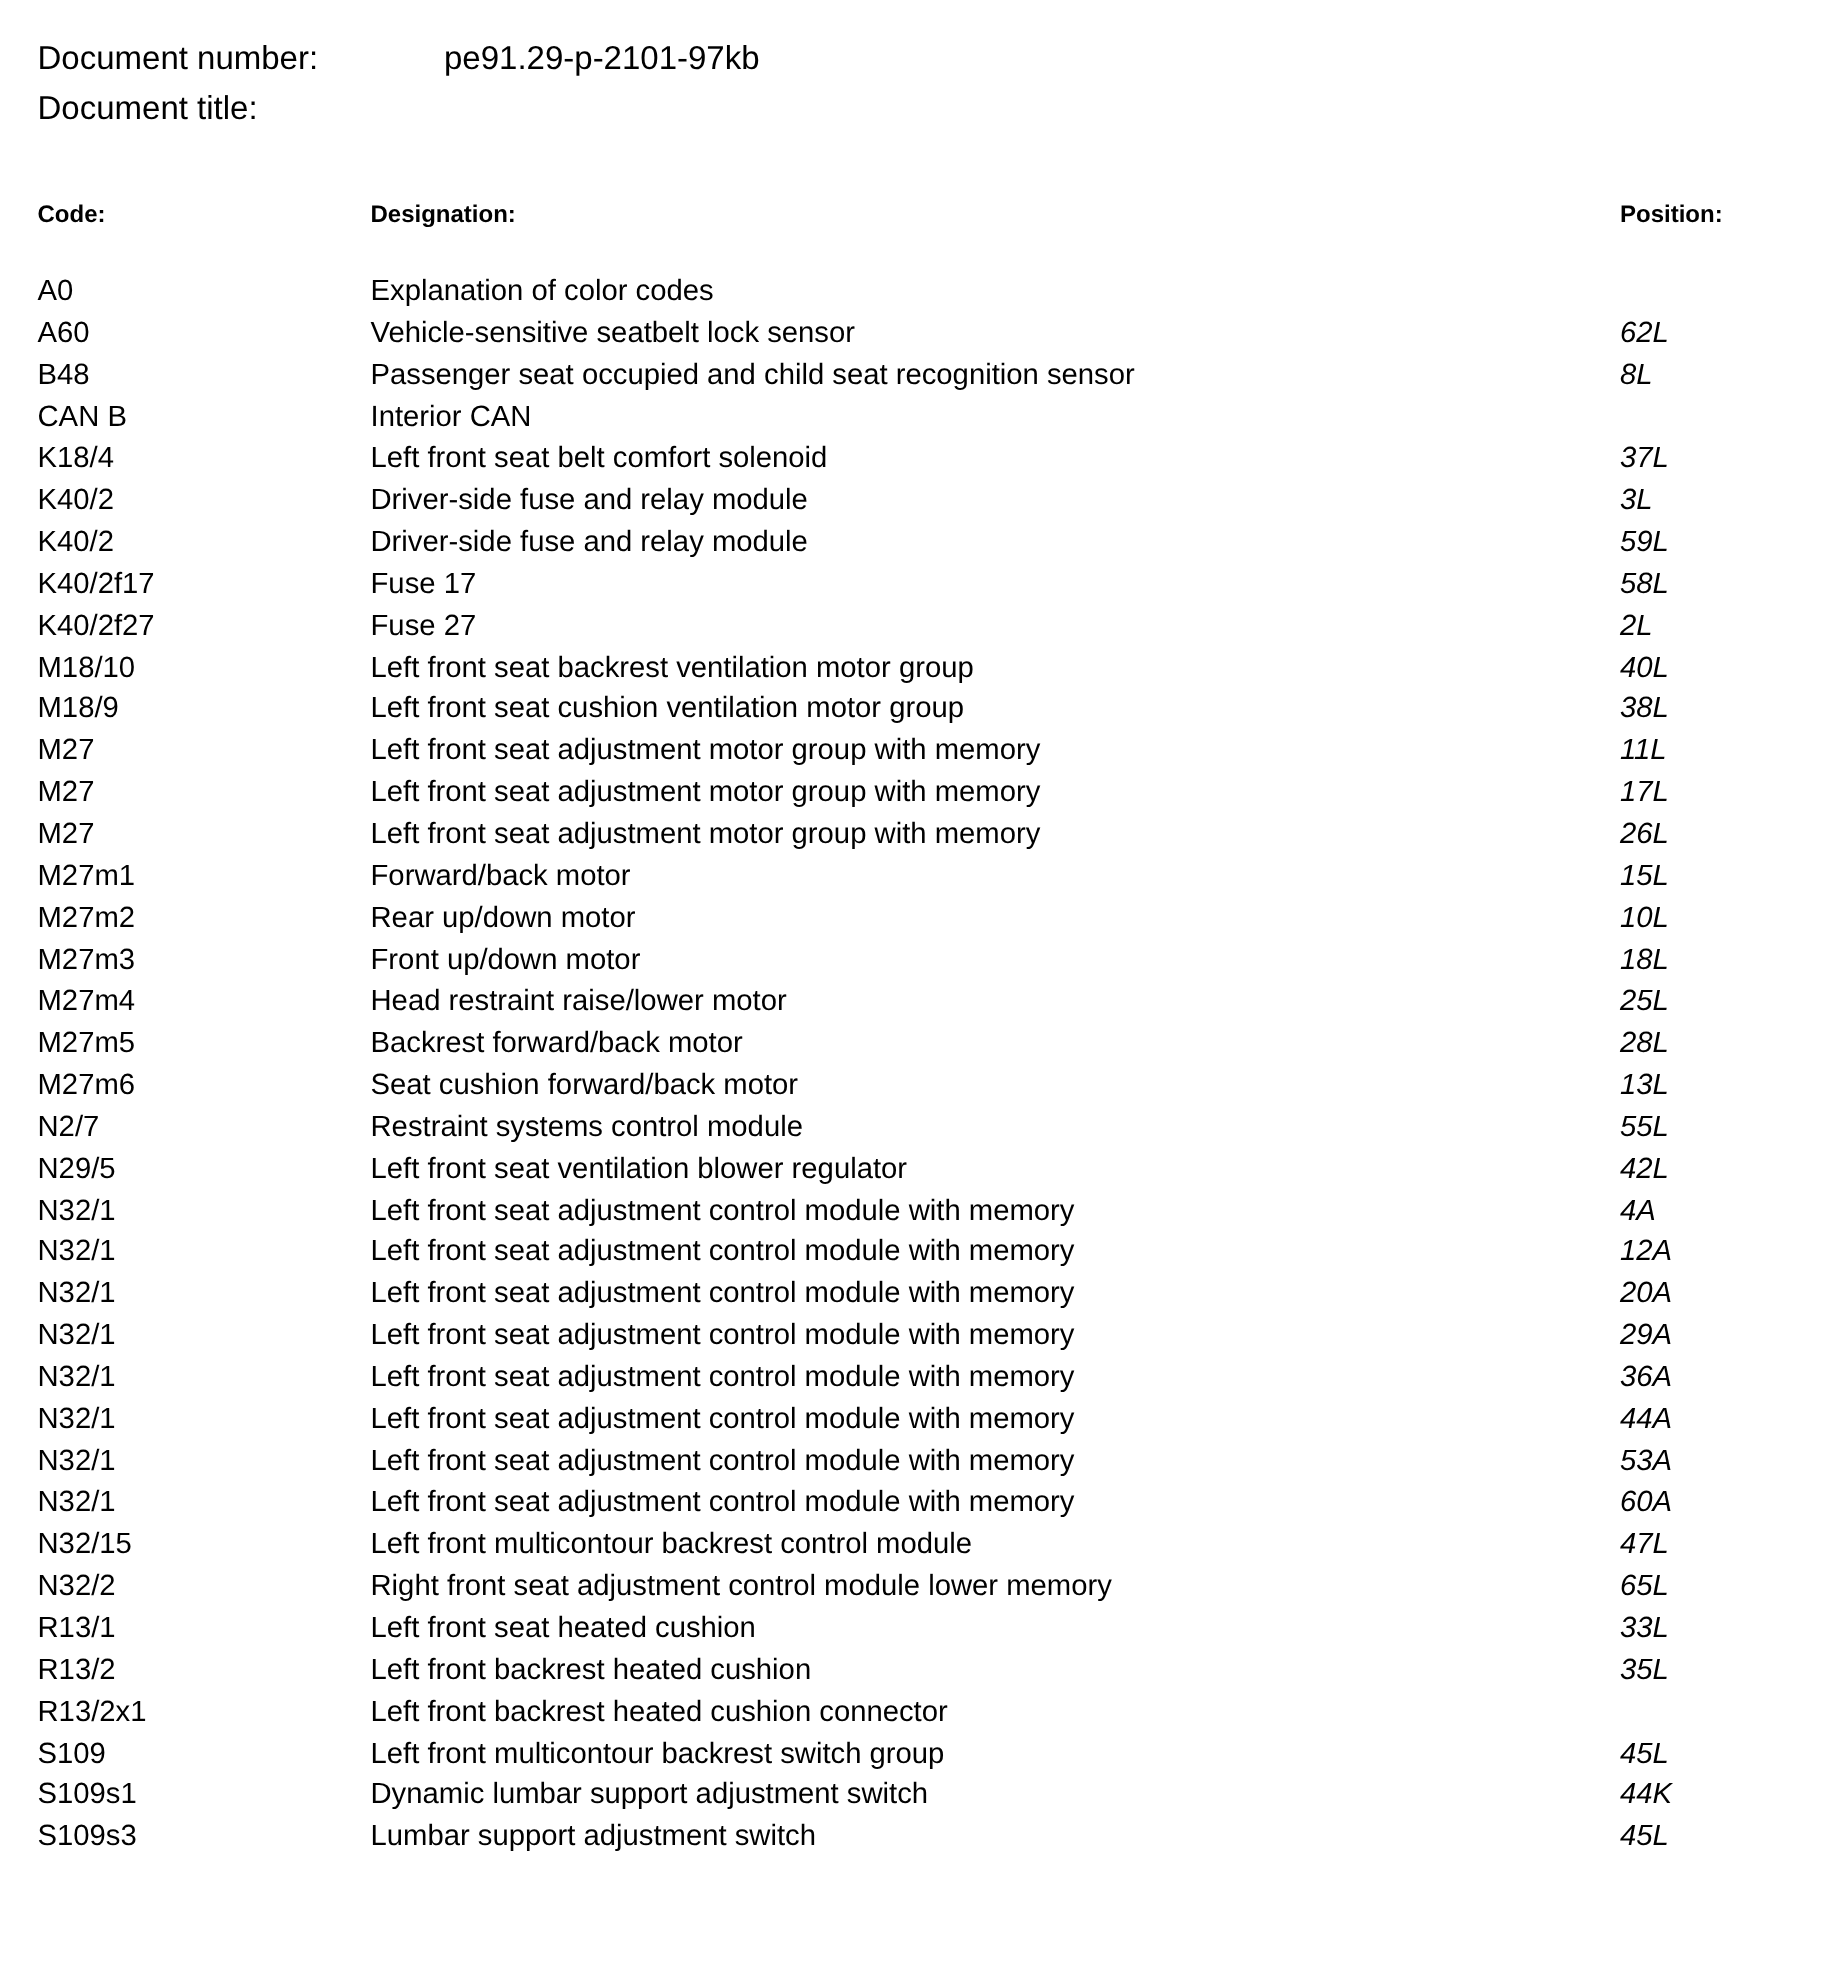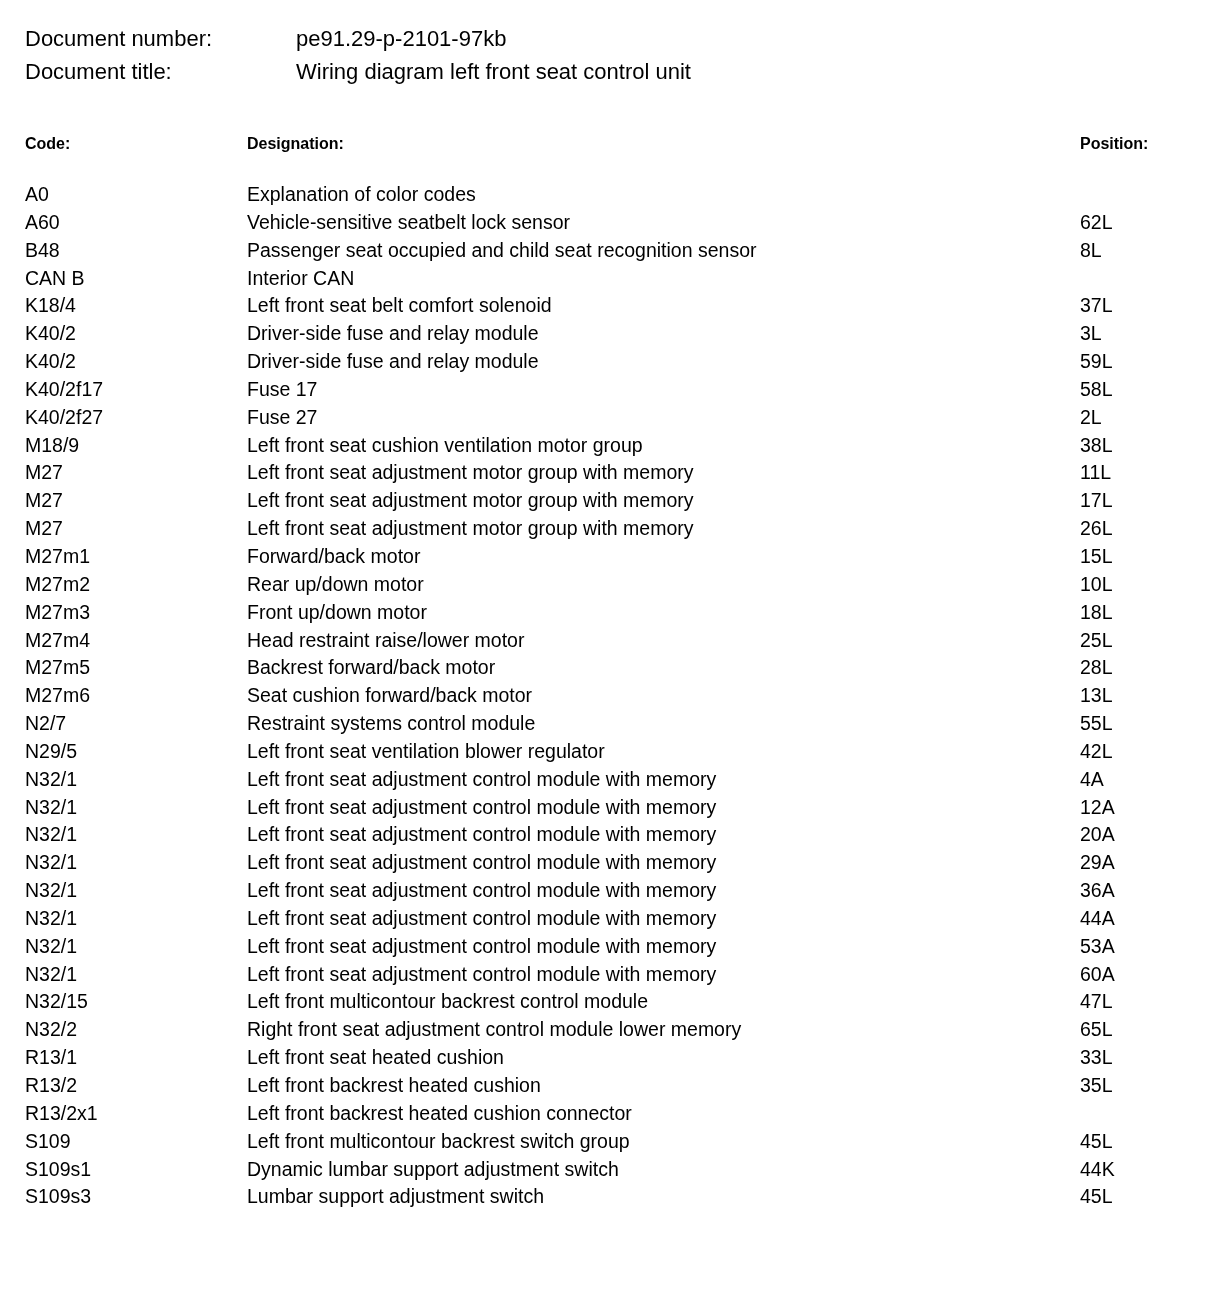--- a/index.html
+++ b/index.html
@@ -70,33 +70,32 @@
     }
     .cell {
       position: absolute;
       top: 0;
       font-size: 19.5px;
       line-height: 27.85px;
       white-space: nowrap;
     }
     .cell.code { left: 25px; }
     .cell.desig { left: 247px; }
-    .cell.pos { left: 1080px; }
+    .cell.pos { left: 1080px; font-style: italic; }
   </style>
 </head>
 <body>
 
 <div>
   <div class="meta-row" style="top:24px;">
     <span class="meta-label">Document number:</span>
     <span class="meta-value">pe91.29-p-2101-97kb</span>
   </div>
   <div class="meta-row" style="top:57px;">
     <span class="meta-label">Document title:</span>
-    <span class="meta-value">Wiring diagram left front seat control unit</span>
   </div>
 </div>
 
 <div class="table-head">
   <span class="th code">Code:</span>
   <span class="th desig">Designation:</span>
   <span class="th pos">Position:</span>
 </div>
 
 <div id="rows">
@@ -139,20 +138,25 @@
       <span class="cell code">K40/2f17</span>
       <span class="cell desig">Fuse 17</span>
       <span class="cell pos">58L</span>
     </div>
     <div class="row">
       <span class="cell code">K40/2f27</span>
       <span class="cell desig">Fuse 27</span>
       <span class="cell pos">2L</span>
     </div>
     <div class="row">
+      <span class="cell code">M18/10</span>
+      <span class="cell desig">Left front seat backrest ventilation motor group</span>
+      <span class="cell pos">40L</span>
+    </div>
+    <div class="row">
       <span class="cell code">M18/9</span>
       <span class="cell desig">Left front seat cushion ventilation motor group</span>
       <span class="cell pos">38L</span>
     </div>
     <div class="row">
       <span class="cell code">M27</span>
       <span class="cell desig">Left front seat adjustment motor group with memory</span>
       <span class="cell pos">11L</span>
     </div>
     <div class="row">

